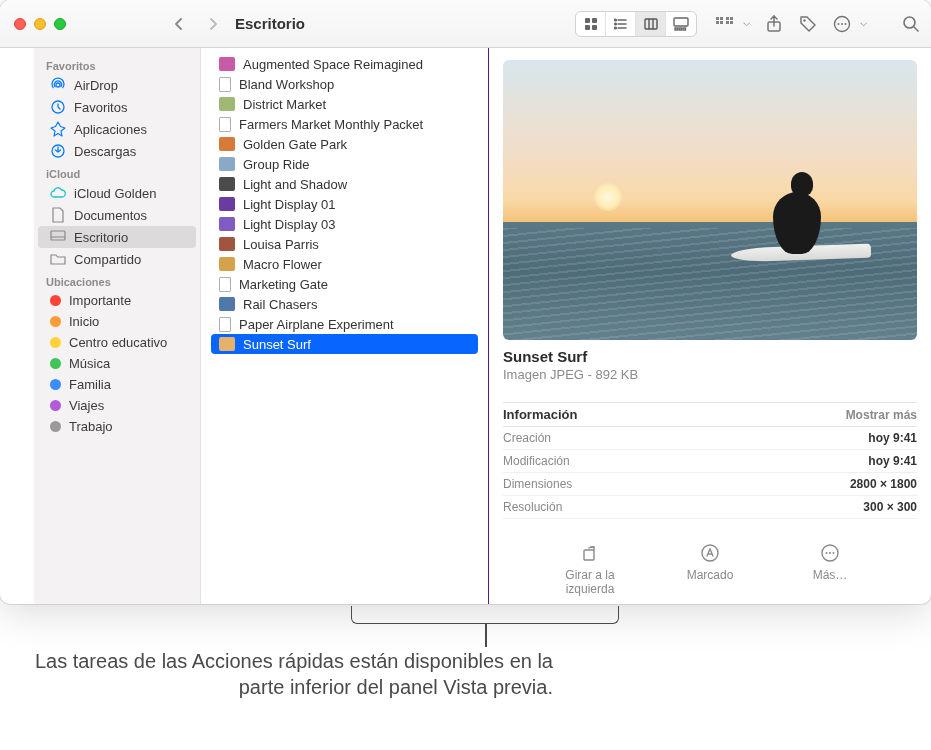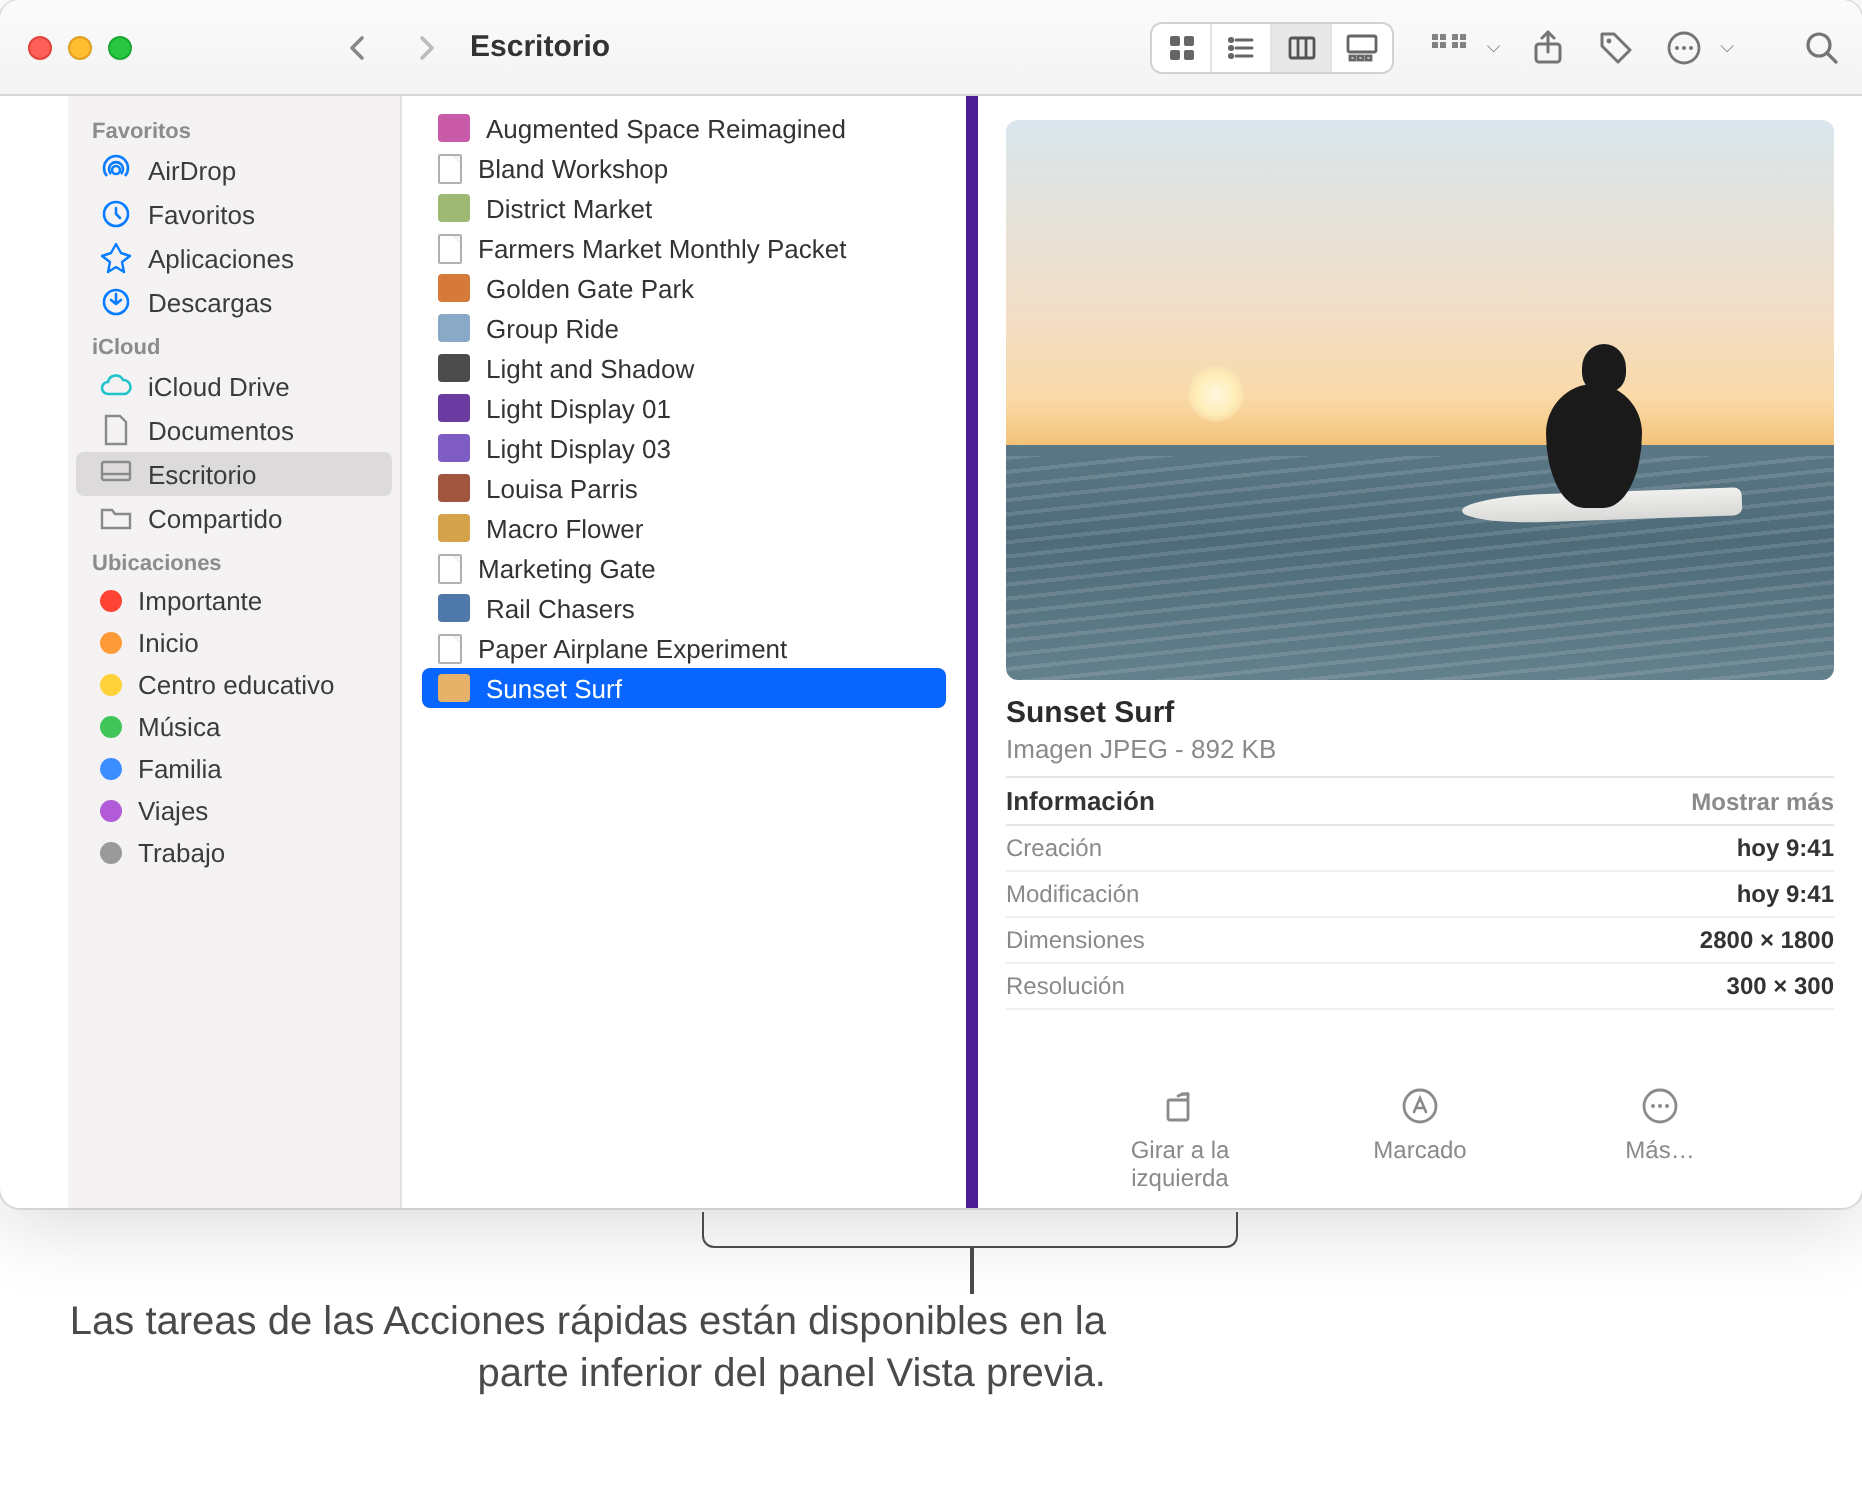--- a/index.html
+++ b/index.html
@@ -58,21 +58,21 @@
   width:167px; background:#f4f2f3; border-right:1px solid #e2e0e1;
   overflow-y:auto; padding:6px 0;
 }
 .sb-heading { font-size:11px; color:#8c8c8c; font-weight:600; padding:6px 12px 2px; }
 .sb-item { display:flex; align-items:center; gap:8px; padding:3px 12px; font-size:13px; color:#3b3b3b; border-radius:4px; margin:0 4px;}
 .sb-item.selected { background:#dcdadb; }
 .sb-icon { width:16px; height:16px; display:flex; align-items:center; justify-content:center; color:#087dff; }
 .tag-dot { width:11px; height:11px; border-radius:50%; }
 
 .filelist {
-  width:288px; border-right:6px solid #4c1d95; overflow-y:auto; padding:6px 10px;
+  width:288px; border-right:1px solid #4c1d95; overflow-y:auto; padding:6px 10px;
 }
 .file-row { display:flex; align-items:center; gap:8px; padding:2px 8px; font-size:13px; border-radius:4px; height:20px; }
 .file-row.selected { background:#0866ff; color:#fff; }
 .file-thumb { width:16px; height:14px; border-radius:2px; flex-shrink:0; background:#ccc; position:relative; }
 .thumb-doc { background:#fff; border:1px solid #b0b0b0; width:12px; height:15px; border-radius:1px;}
 .thumb-doc::before{content:"";position:absolute;top:0;right:0;border-style:solid;border-width:0 4px 4px 0;border-color:transparent #f4f2f3 transparent transparent;}
 
 .preview { flex:1; display:flex; flex-direction:column; padding:12px 14px 8px; }
 .preview-img {
   width:100%; height:280px; border-radius:6px; overflow:hidden;
@@ -87,21 +87,21 @@
 .surfer-body { position:absolute; bottom:24px; right:30px; width:48px; height:62px;
   background:#1a1a1a; border-radius:50% 50% 40% 40% / 40% 40% 60% 60%; }
 .surfer-head { position:absolute; bottom:82px; right:38px; width:22px; height:24px;
   background:#1a1a1a; border-radius:50% 50% 40% 40%; }
 .board { position:absolute; bottom:18px; right:-20px; width:140px; height:14px;
   background:linear-gradient(#f0f0ee,#d8d8d6); border-radius:60% 8px 8px 60% / 100% 8px 8px 100%; transform:rotate(-2deg); }
 .water-ripple { position:absolute; bottom:0; left:0; right:0; height:40%;
   background: repeating-linear-gradient(174deg, rgba(255,255,255,0.12) 0 2px, transparent 2px 7px); }
 
 .pv-title { font-weight:600; font-size:15px; color:#2b2b2b; }
-.pv-sub { font-size:13px; color:#8a8a8a; margin:2px 0 6px; }
+.pv-sub { font-size:13px; color:#8a8a8a; margin:2px 0 20px; }
 .pv-info-hdr { display:flex; justify-content:space-between; align-items:center;
   border-top:1px solid #e4e4e4; border-bottom:1px solid #e4e4e4; padding:4px 0;}
 .pv-info-hdr .lbl { font-weight:600; font-size:13px;}
 .pv-info-hdr .more { color:#8a8a8a; font-size:12px;font-weight:bold;}
 .pv-row { display:flex; justify-content:space-between; font-size:12px;
   padding:4px 0; border-bottom:1px solid #efefef; }
 .pv-row .k { color:#8a8a8a; }
 .pv-row .v { color:#333; }
 .pv-row.b .v { font-weight:600; }
 
@@ -272,21 +272,21 @@
           </span>
           <span>Descargas</span>
         </div>
         <div class="sb-heading">iCloud</div>
         <div class="sb-item">
           <span class="sb-icon">
             <svg width="16" height="16" viewBox="0 0 16 12">
               <path d="M12 10H4a3 3 0 0 1 0-6 4 4 0 0 1 7.5-1A2.5 2.5 0 0 1 12 10z" fill="none" stroke="#1fc5ca" stroke-width="1.3"></path>
             </svg>
           </span>
-          <span>iCloud Drive</span>
+          <span>iCloud Golden</span>
         </div>
         <div class="sb-item">
           <span class="sb-icon" style="color: rgb(138, 138, 138);">
             <svg width="14" height="16" viewBox="0 0 14 16">
               <path d="M2 1h7l3 3v11H2z" fill="none" stroke="#8a8a8a" stroke-width="1.2"></path>
             </svg>
           </span>
           <span>Documentos</span>
         </div>
         <div class="sb-item selected">

